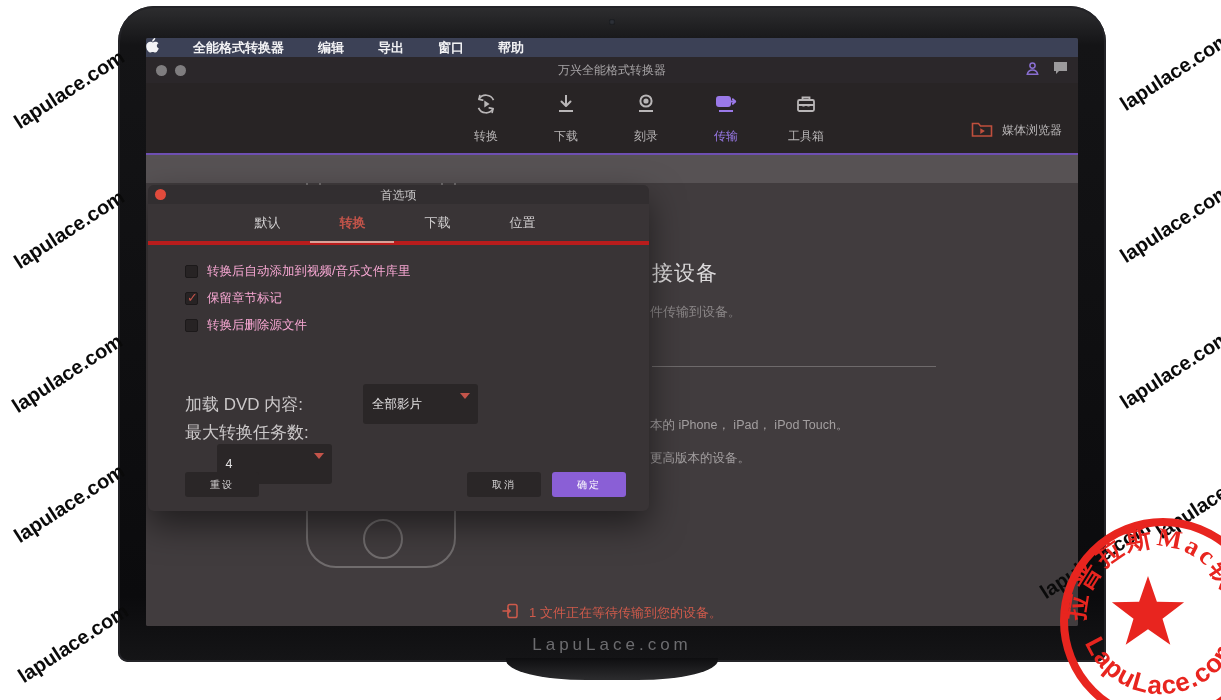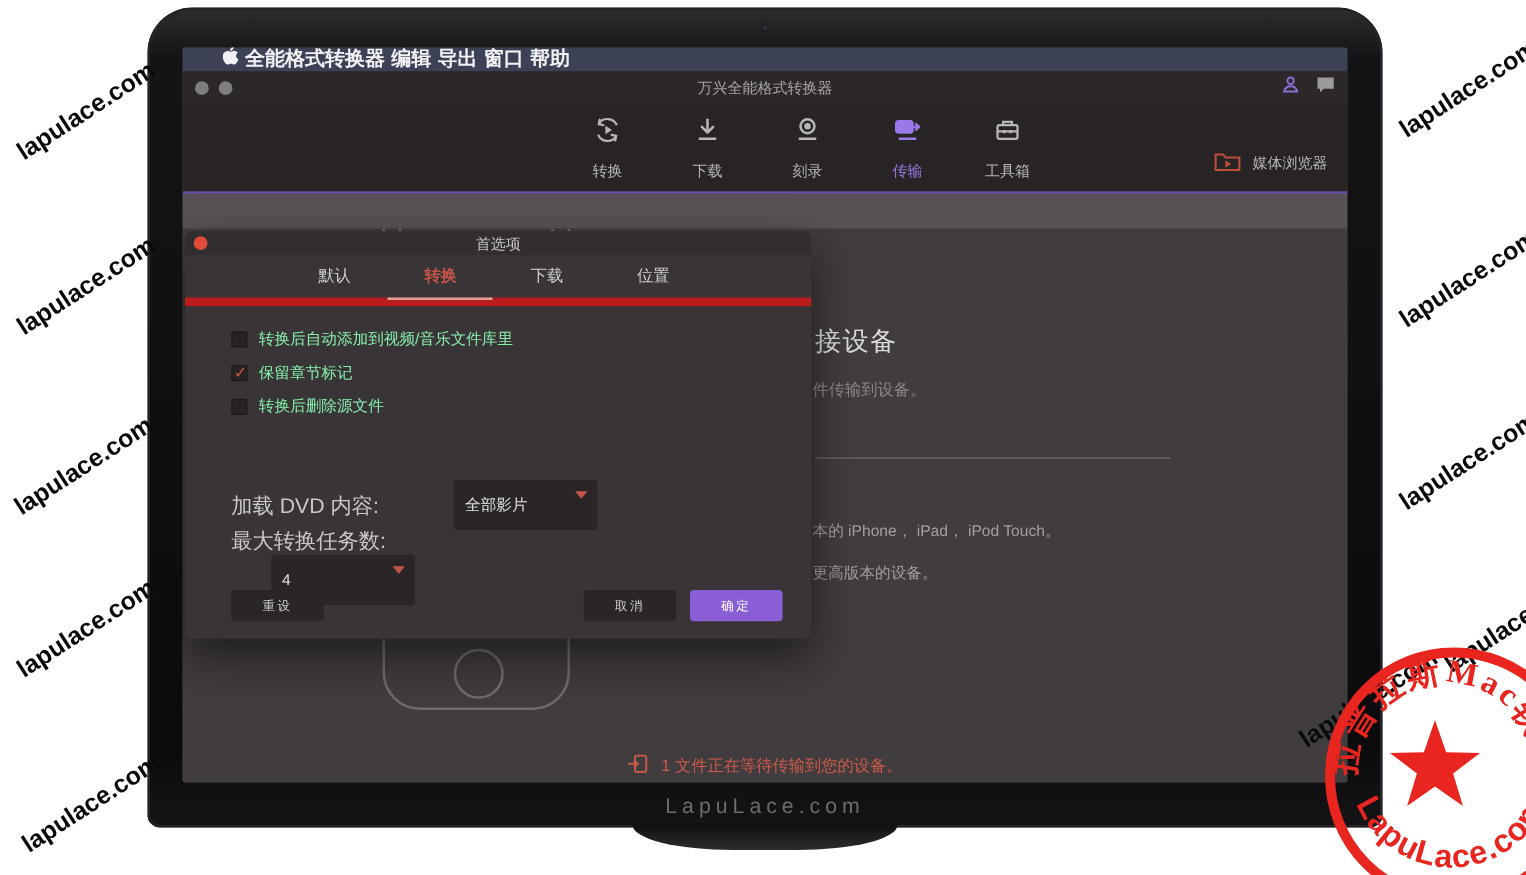--- a/index.html
+++ b/index.html
@@ -22,21 +22,21 @@
   #bezel-label { position:absolute; left:0; right:0; bottom:7px; text-align:center;
                  color:#6c6c6f; font-size:17px; letter-spacing:4px; font-weight:400; }
   #base { position:absolute; left:4px; top:658px; width:1212px; height:40px; z-index:3;
           border-radius:14px 14px 26px 26px;
           background:linear-gradient(180deg,#4a4a4c 0%,#202022 16%,#0d0d0f 30%,#55555 38%,#636365 50%,#939395 72%,#a4a4a6 82%,#4c4c4e 100%); }
   #notch { position:absolute; left:502px; top:0; width:212px; height:22px;
            background:linear-gradient(180deg,#0e0e10,#2c2c2e); border-radius:0 0 80px 80px / 0 0 20px 20px; }
 
   
   #menubar { height:19px; background:#3c4156; display:flex; align-items:center;
-             padding-left:32px; gap:5px; color:#f2f2f4; font-size:16px; font-weight:700; flex:0 0 auto; }
+             padding-left:0; gap:34px; color:#f2f2f4; font-size:13px; font-weight:700; flex:0 0 auto; }
   #menubar .mitem { cursor:default; }
   .apple-svg { display:inline-block; vertical-align:middle; margin-top:-2px; }
 
   
   #titlebar { height:26px; background:#2b272a; display:flex; align-items:center; padding:13px 10px; flex:0 0 auto; }
   .tdot { width:11px; height:11px; border-radius:50%; background:#7f7d7f; margin-right:8px; }
   #win-title { position:absolute; left:0; right:0; text-align:center; color:#a7a4a6; font-size:12px; pointer-events:none; }
   #titlebar { position:relative; }
   #titlebar .right-icons { margin-left:auto; display:flex; gap:13px; align-items:center; z-index:1; }
 
@@ -66,32 +66,32 @@
               border:2px solid #706c6d; border-radius:50%; }
   #status-row { position:absolute; left:0; right:0; top:398px; display:flex; justify-content:center;
                 align-items:center; gap:9px; color:#ce5a4b; font-size:13px;margin-top:21px; }
 
   
   #dialog { position:absolute; left:2px; top:147px; width:501px; height:326px; background:#393436;
             border-radius:6px; box-shadow:0 14px 34px rgba(0,0,0,.5); z-index:5; }
   #dlg-titlebar { height:19px; background:#322e30; border-radius:6px 6px 0 0; position:relative; }
   #dlg-close { position:absolute; left:7px; top:4px; width:11px; height:11px; border-radius:50%; background:#e14b3c; cursor:pointer; }
   #dlg-title { position:absolute; left:0; right:0; top:2px; text-align:center; color:#c6c4c5; font-size:12px; }
-  #dlg-tabs { height:41px; display:flex; padding-left:77px; border-bottom:7px solid #b91c1c; position:relative; }
+  #dlg-tabs { height:41px; display:flex; padding-left:77px; border-bottom:4px solid #b91c1c; position:relative; }
   .dlg-tab { width:85px; display:flex; align-items:center; justify-content:center;
              font-size:13px; color:#d2d0d1; cursor:pointer; }
   .dlg-tab.active { color:#c3544a; font-weight:700; }
   #tab-indicator { position:absolute; left:162px; bottom:-2px; width:84px; height:2px; background:#daa197; }
   #dlg-checks { position:absolute; left:37px; top:73px; }
   .chk-row { height:27px; display:flex; align-items:center; gap:9px; cursor:pointer; }
   .chk-box { width:13px; height:13px; background:#272324; border:1px solid #1c191a; border-radius:2px;
              position:relative; flex:0 0 auto; }
   .chk-row.checked .chk-box::after { content:"\2713"; position:absolute; left:1px; top:-3px;
              color:#c4544a; font-size:13px; font-weight:700; }
-  .chk-lbl { font-size:12.5px; color:#86efac; }
+  .chk-lbl { font-size:12.5px; color:#f9a8d4; }
   .field-row { position:absolute; left:37px; display:flex; align-items:center; }
   #field-1 { top:199px; } #field-2 { top:236px;flex-direction:column; }
   .field-lbl { width:172px; text-align:left; font-size:17px; color:#cbc8c9; margin-right:6px; }
   .select { width:115px; height:40px; background:#2a2627; border-radius:3px; display:flex; align-items:center;
             padding:0 9px; cursor:pointer; position:relative; }
   .select .val { font-size:12.5px; color:#e3e1e2; }
   .select .caret { position:absolute; right:8px; top:9px; width:0; height:0;
                    border-left:5px solid transparent; border-right:5px solid transparent; border-top:6px solid #c4544a; }
   .dlg-btn { position:absolute; top:287px; width:74px; height:25px; border:none; border-radius:3px;
              background:#2a2627; color:#d5d3d4; font-size:10px; cursor:pointer;

